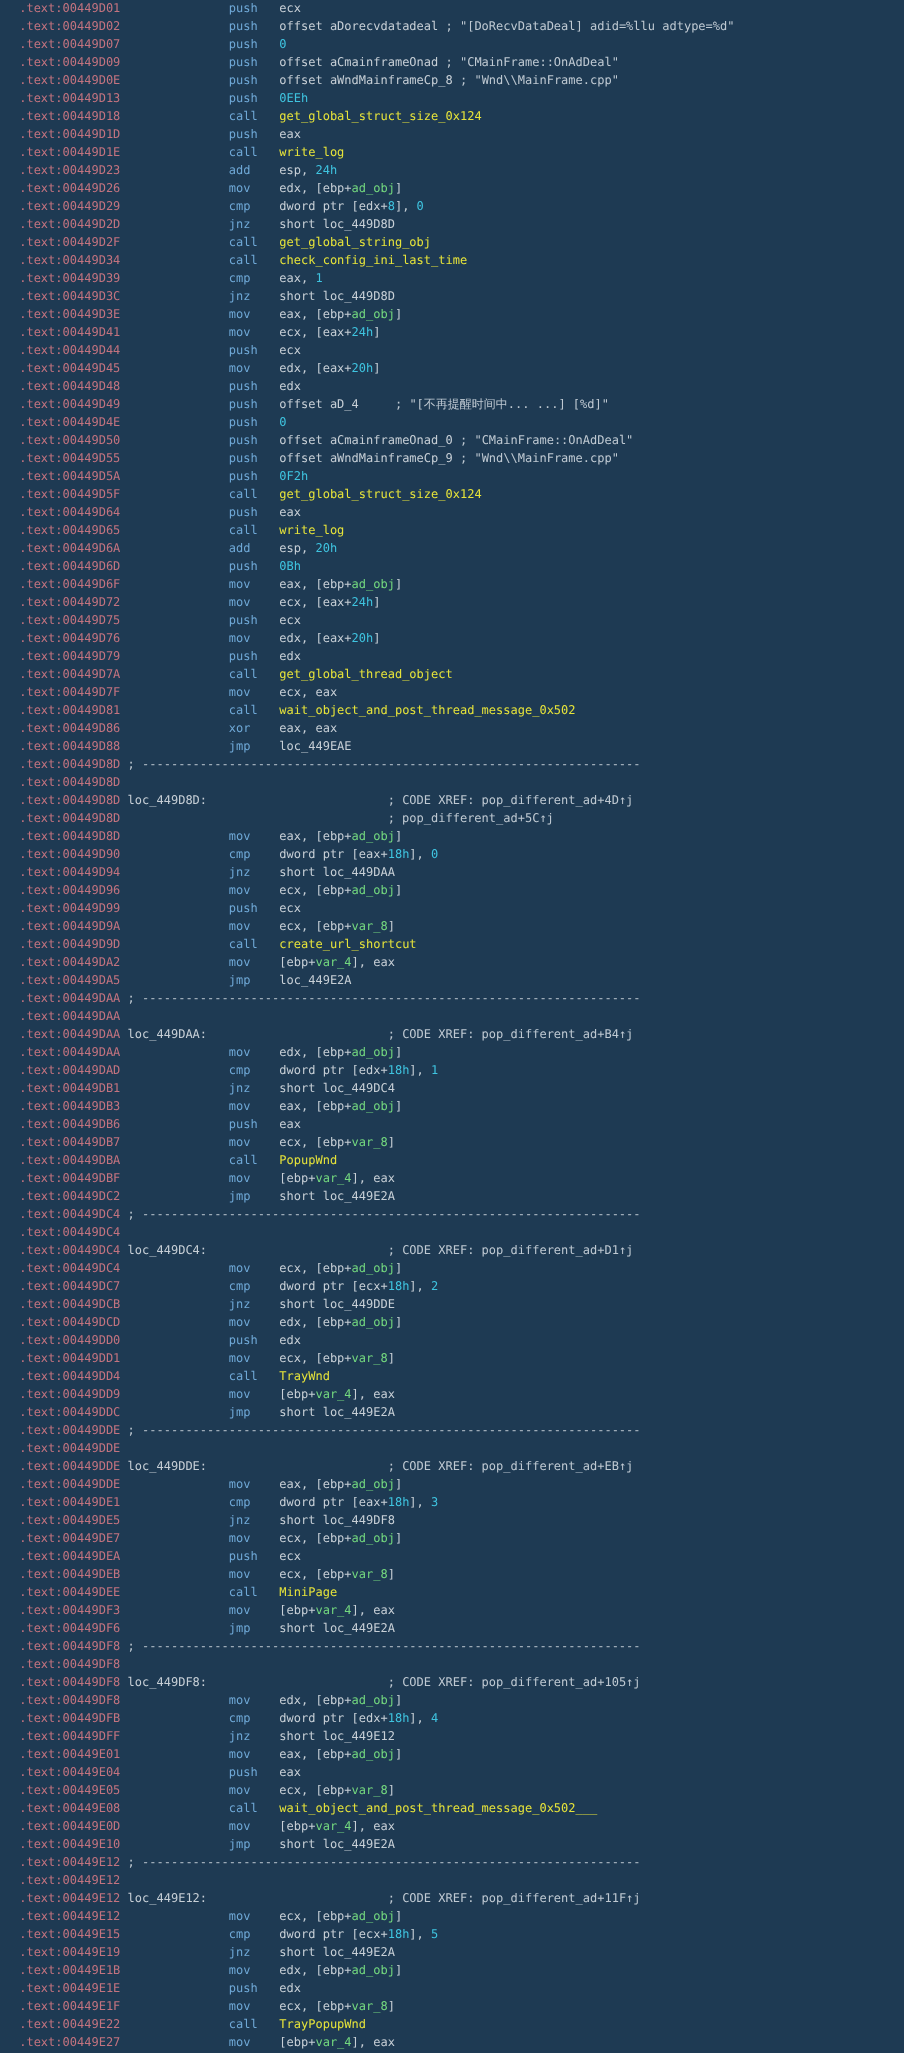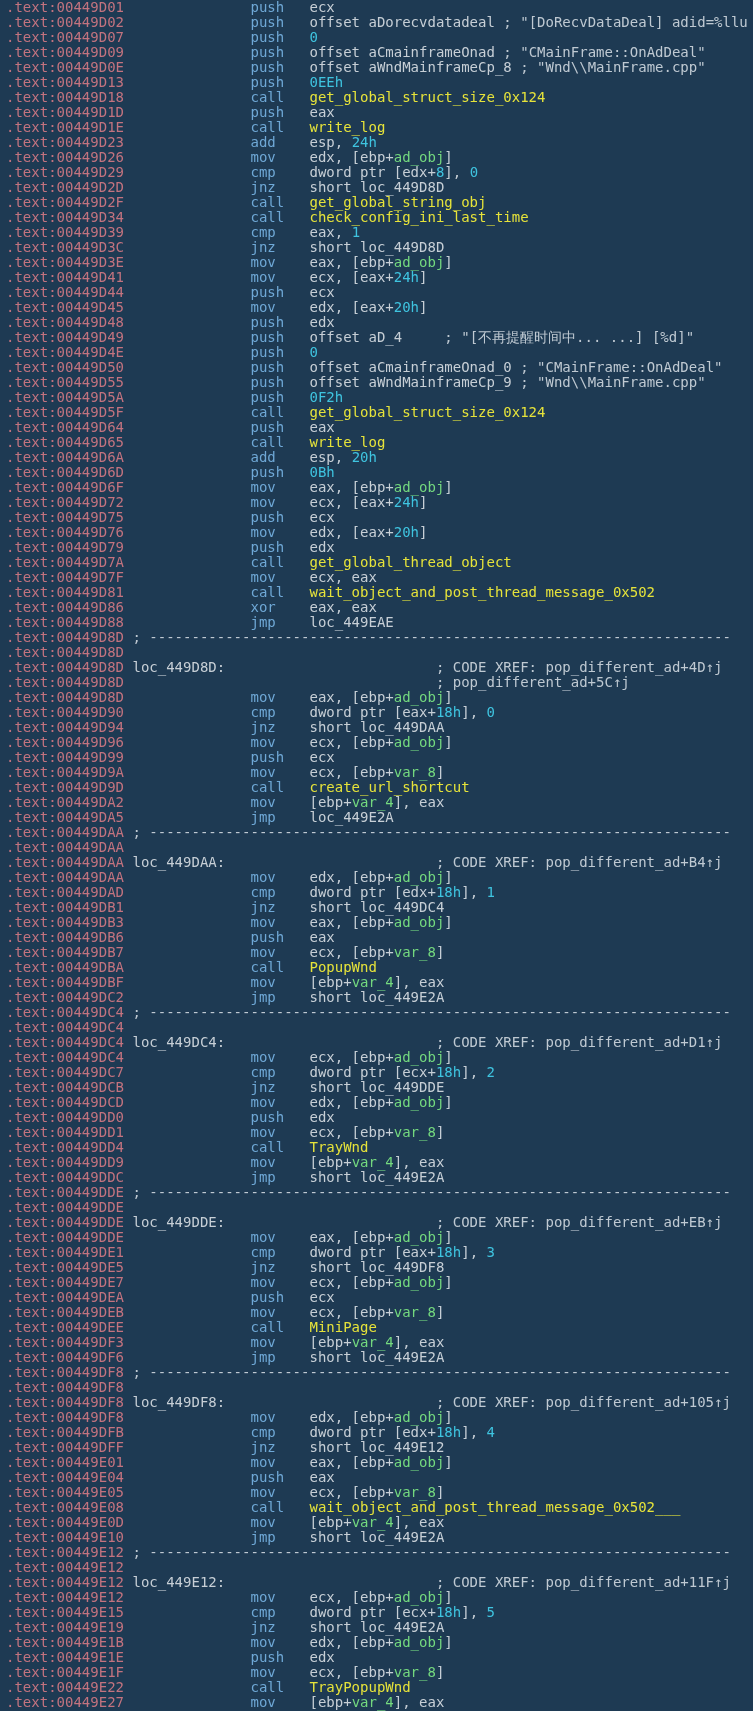--- a/index.html
+++ b/index.html
@@ -13,24 +13,24 @@
     --comment:#BFC9D2;
   }
   html,body{margin:0;padding:0}
   body{
     width:753px;height:1711px;
     background:var(--background);
     overflow:hidden;
   }
   #view{
     font-family:"DejaVu Sans Mono","Liberation Mono",monospace;
-    font-size:14px;
+    font-size:10px;
     line-height:15px;
     white-space:pre;
-    padding-left:6px;
+    padding-left:16px;
   }
   .line{height:15px}
   .addr{color:var(--address)}
   .mnem{color:var(--mnemonic)}
   .op{color:var(--operand)}
   .lbl{color:var(--operand)}
   .sp{color:var(--operand)}
   .num{color:var(--number)}
   .lvar{color:var(--local-var)}
   .fn{color:var(--function-name)}

